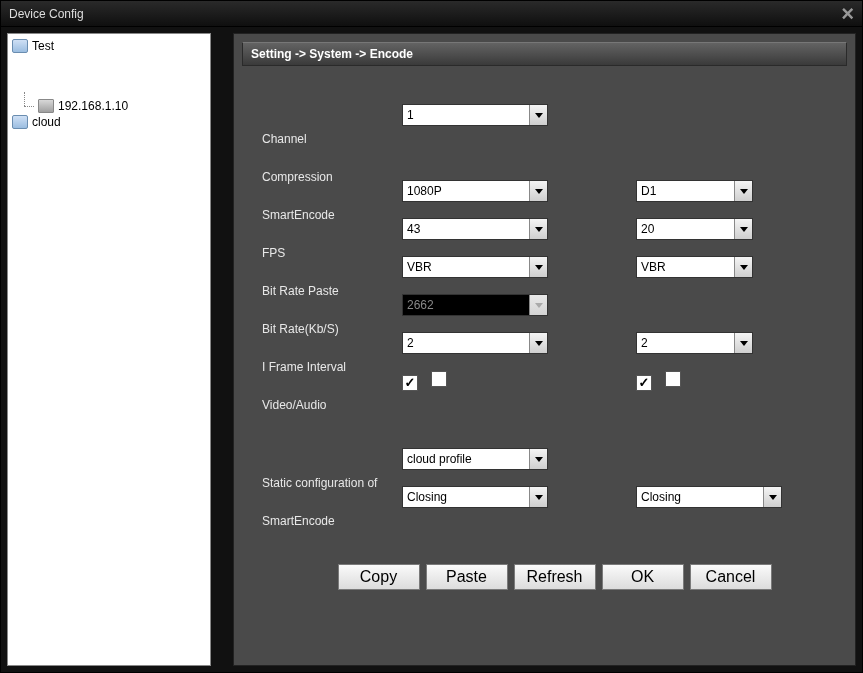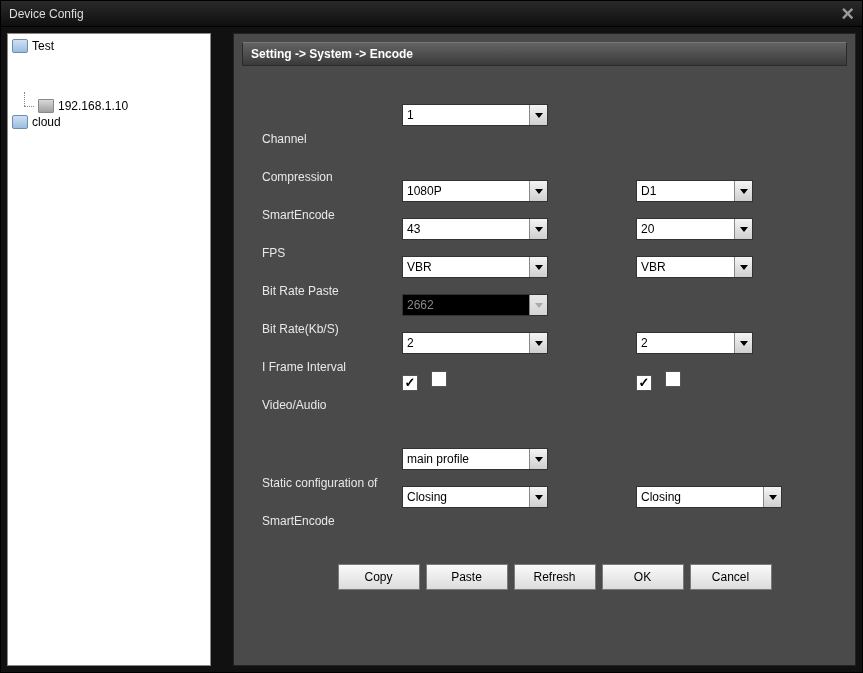--- a/index.html
+++ b/index.html
@@ -170,21 +170,21 @@
   .btn {
     width: 82px;
     height: 26px;
     background: linear-gradient(#fafafa,#dcdcdc);
     border: 1px solid #7a7a7a;
     color:#000;
     display:flex;
     align-items:center;
     justify-content:center;
     cursor:pointer;
-    font-size:12px;
+    font-size:16px;
   }
 </style>
 </head>
 <body>
 
 <div class="window">
   <div class="titlebar">
     <span class="title">Device Config</span>
     <span class="close">×</span>
   </div>
@@ -309,21 +309,21 @@
             <span class="cb"></span>
           </div>
         </div>
 
         <div class="spacer"></div>
 
         <div class="row">
           <div class="label">Static configuration of</div>
           <div class="col1">
             <div class="select">
-              <span>main profile</span>
+              <span>cloud profile</span>
               <span class="arrow"></span>
             </div>
           </div>
         </div>
 
         <div class="row">
           <div class="label">SmartEncode</div>
           <div class="col1">
             <div class="select">
               <span>Closing</span>

